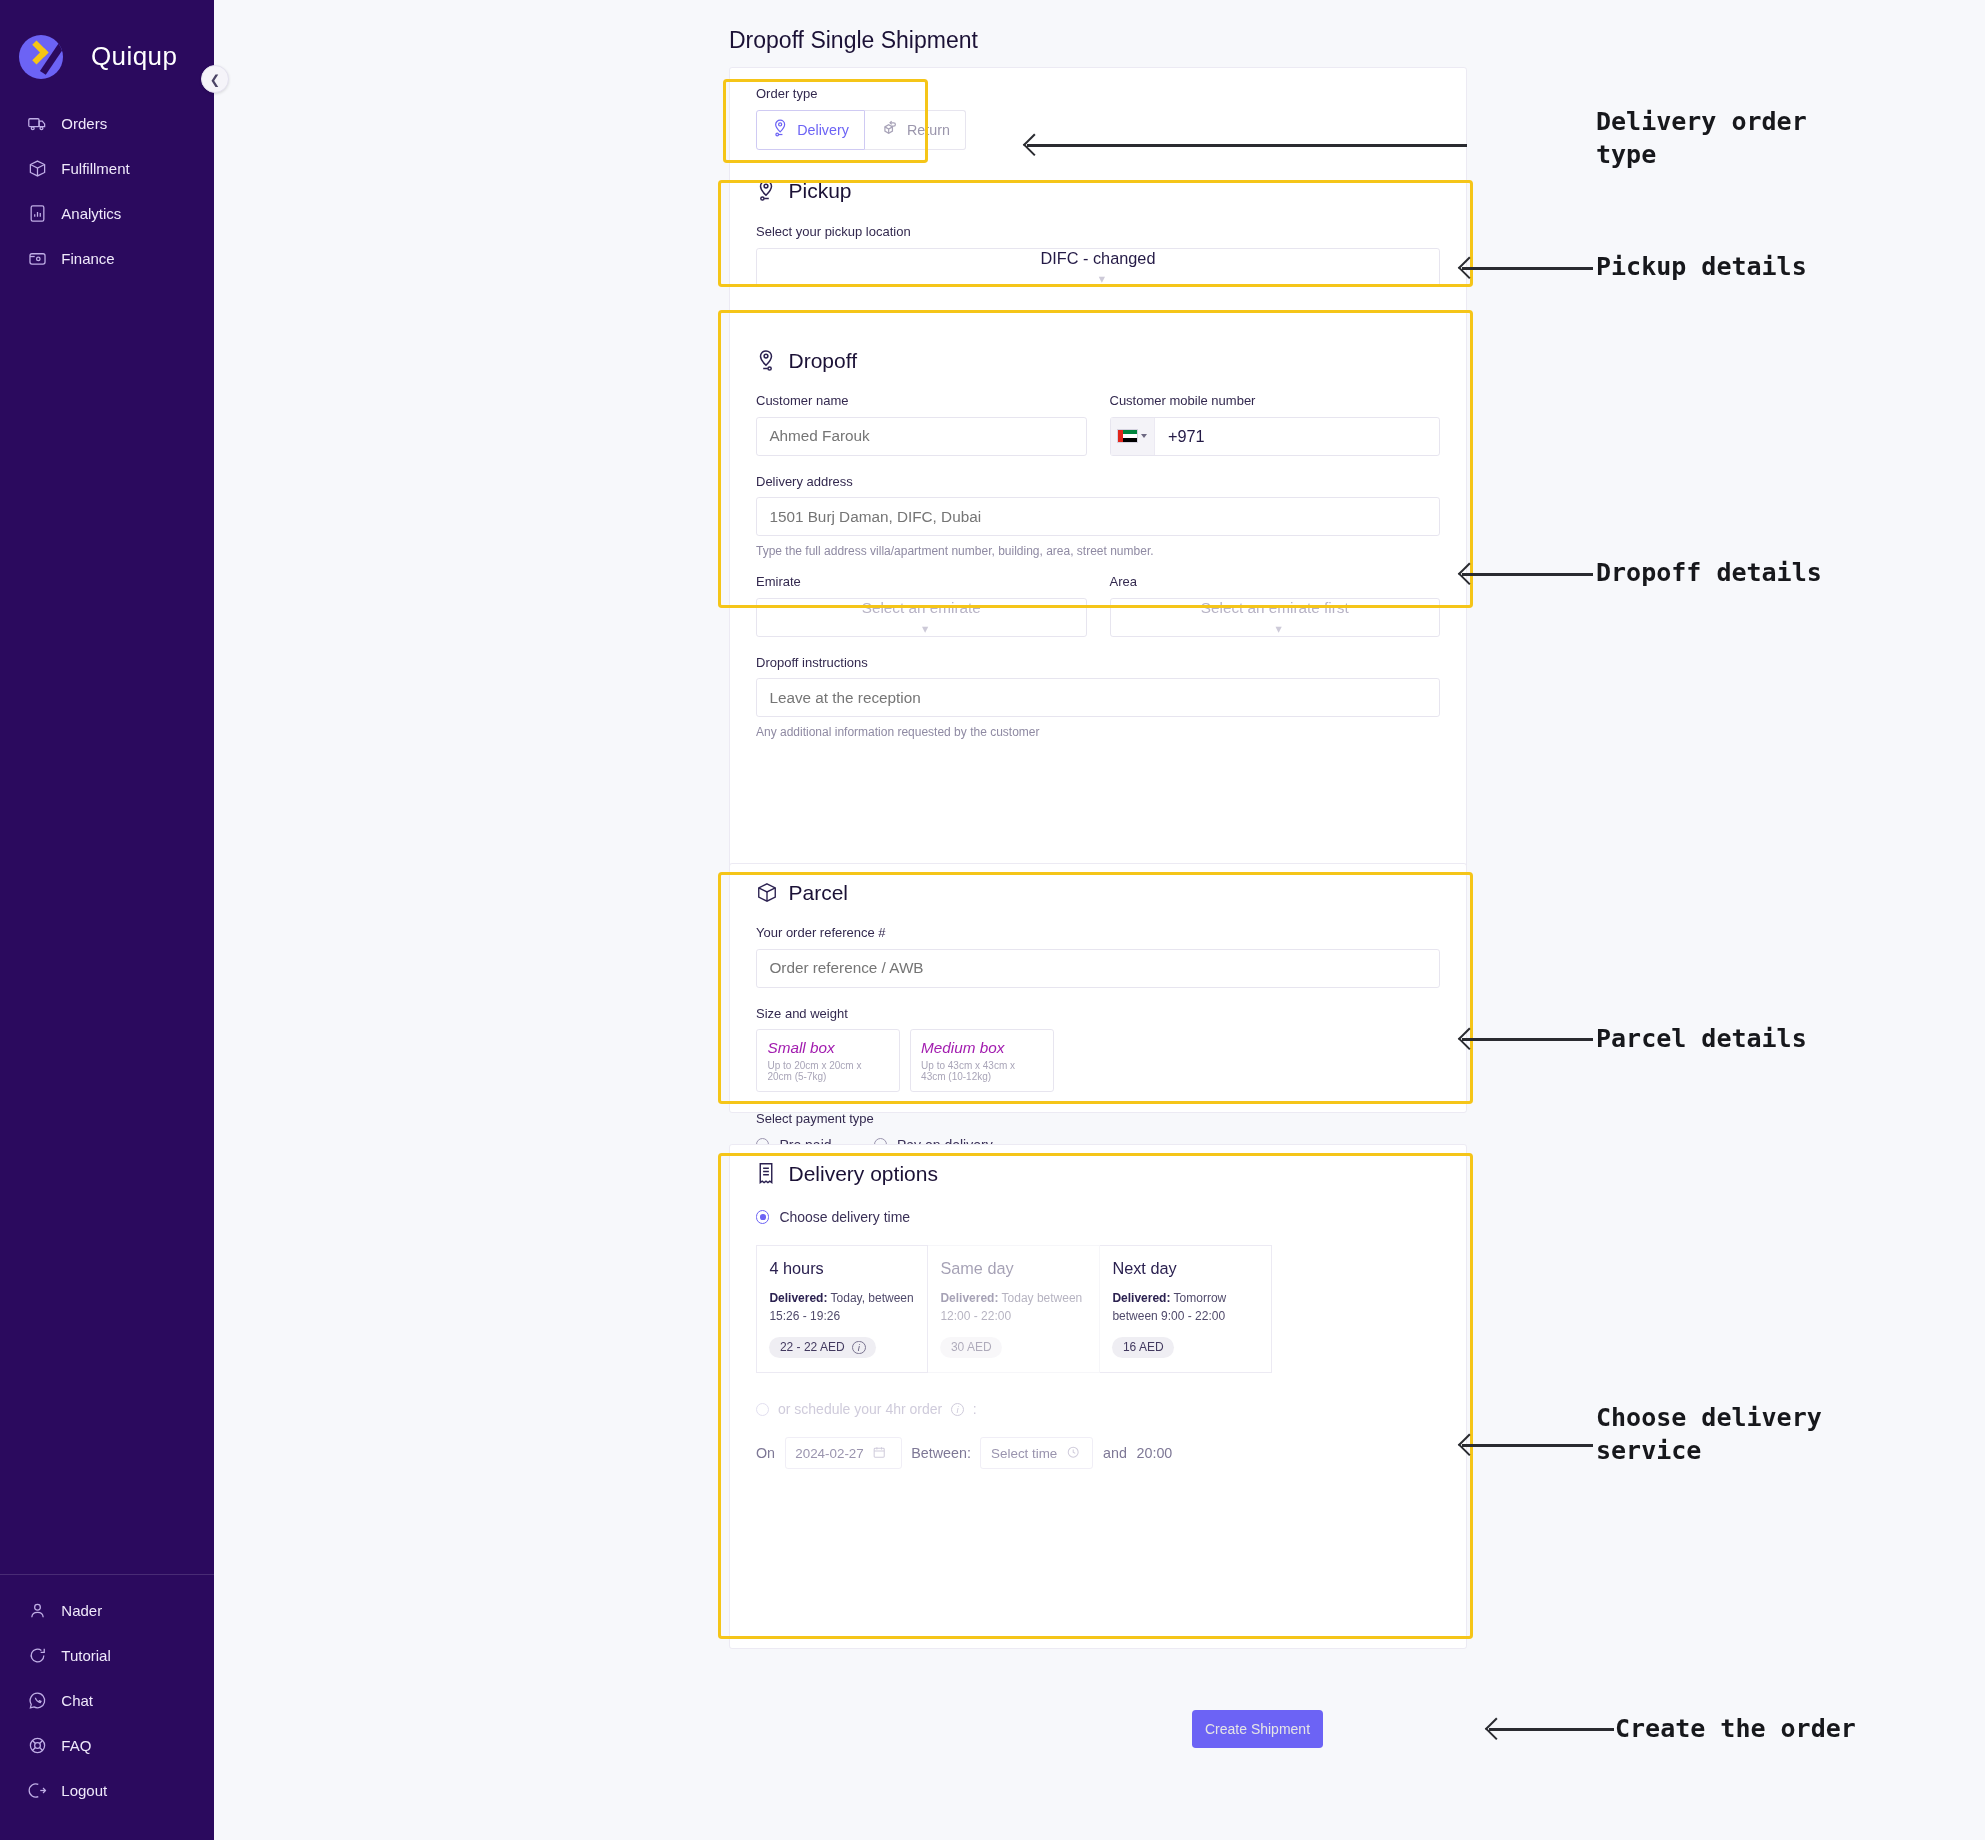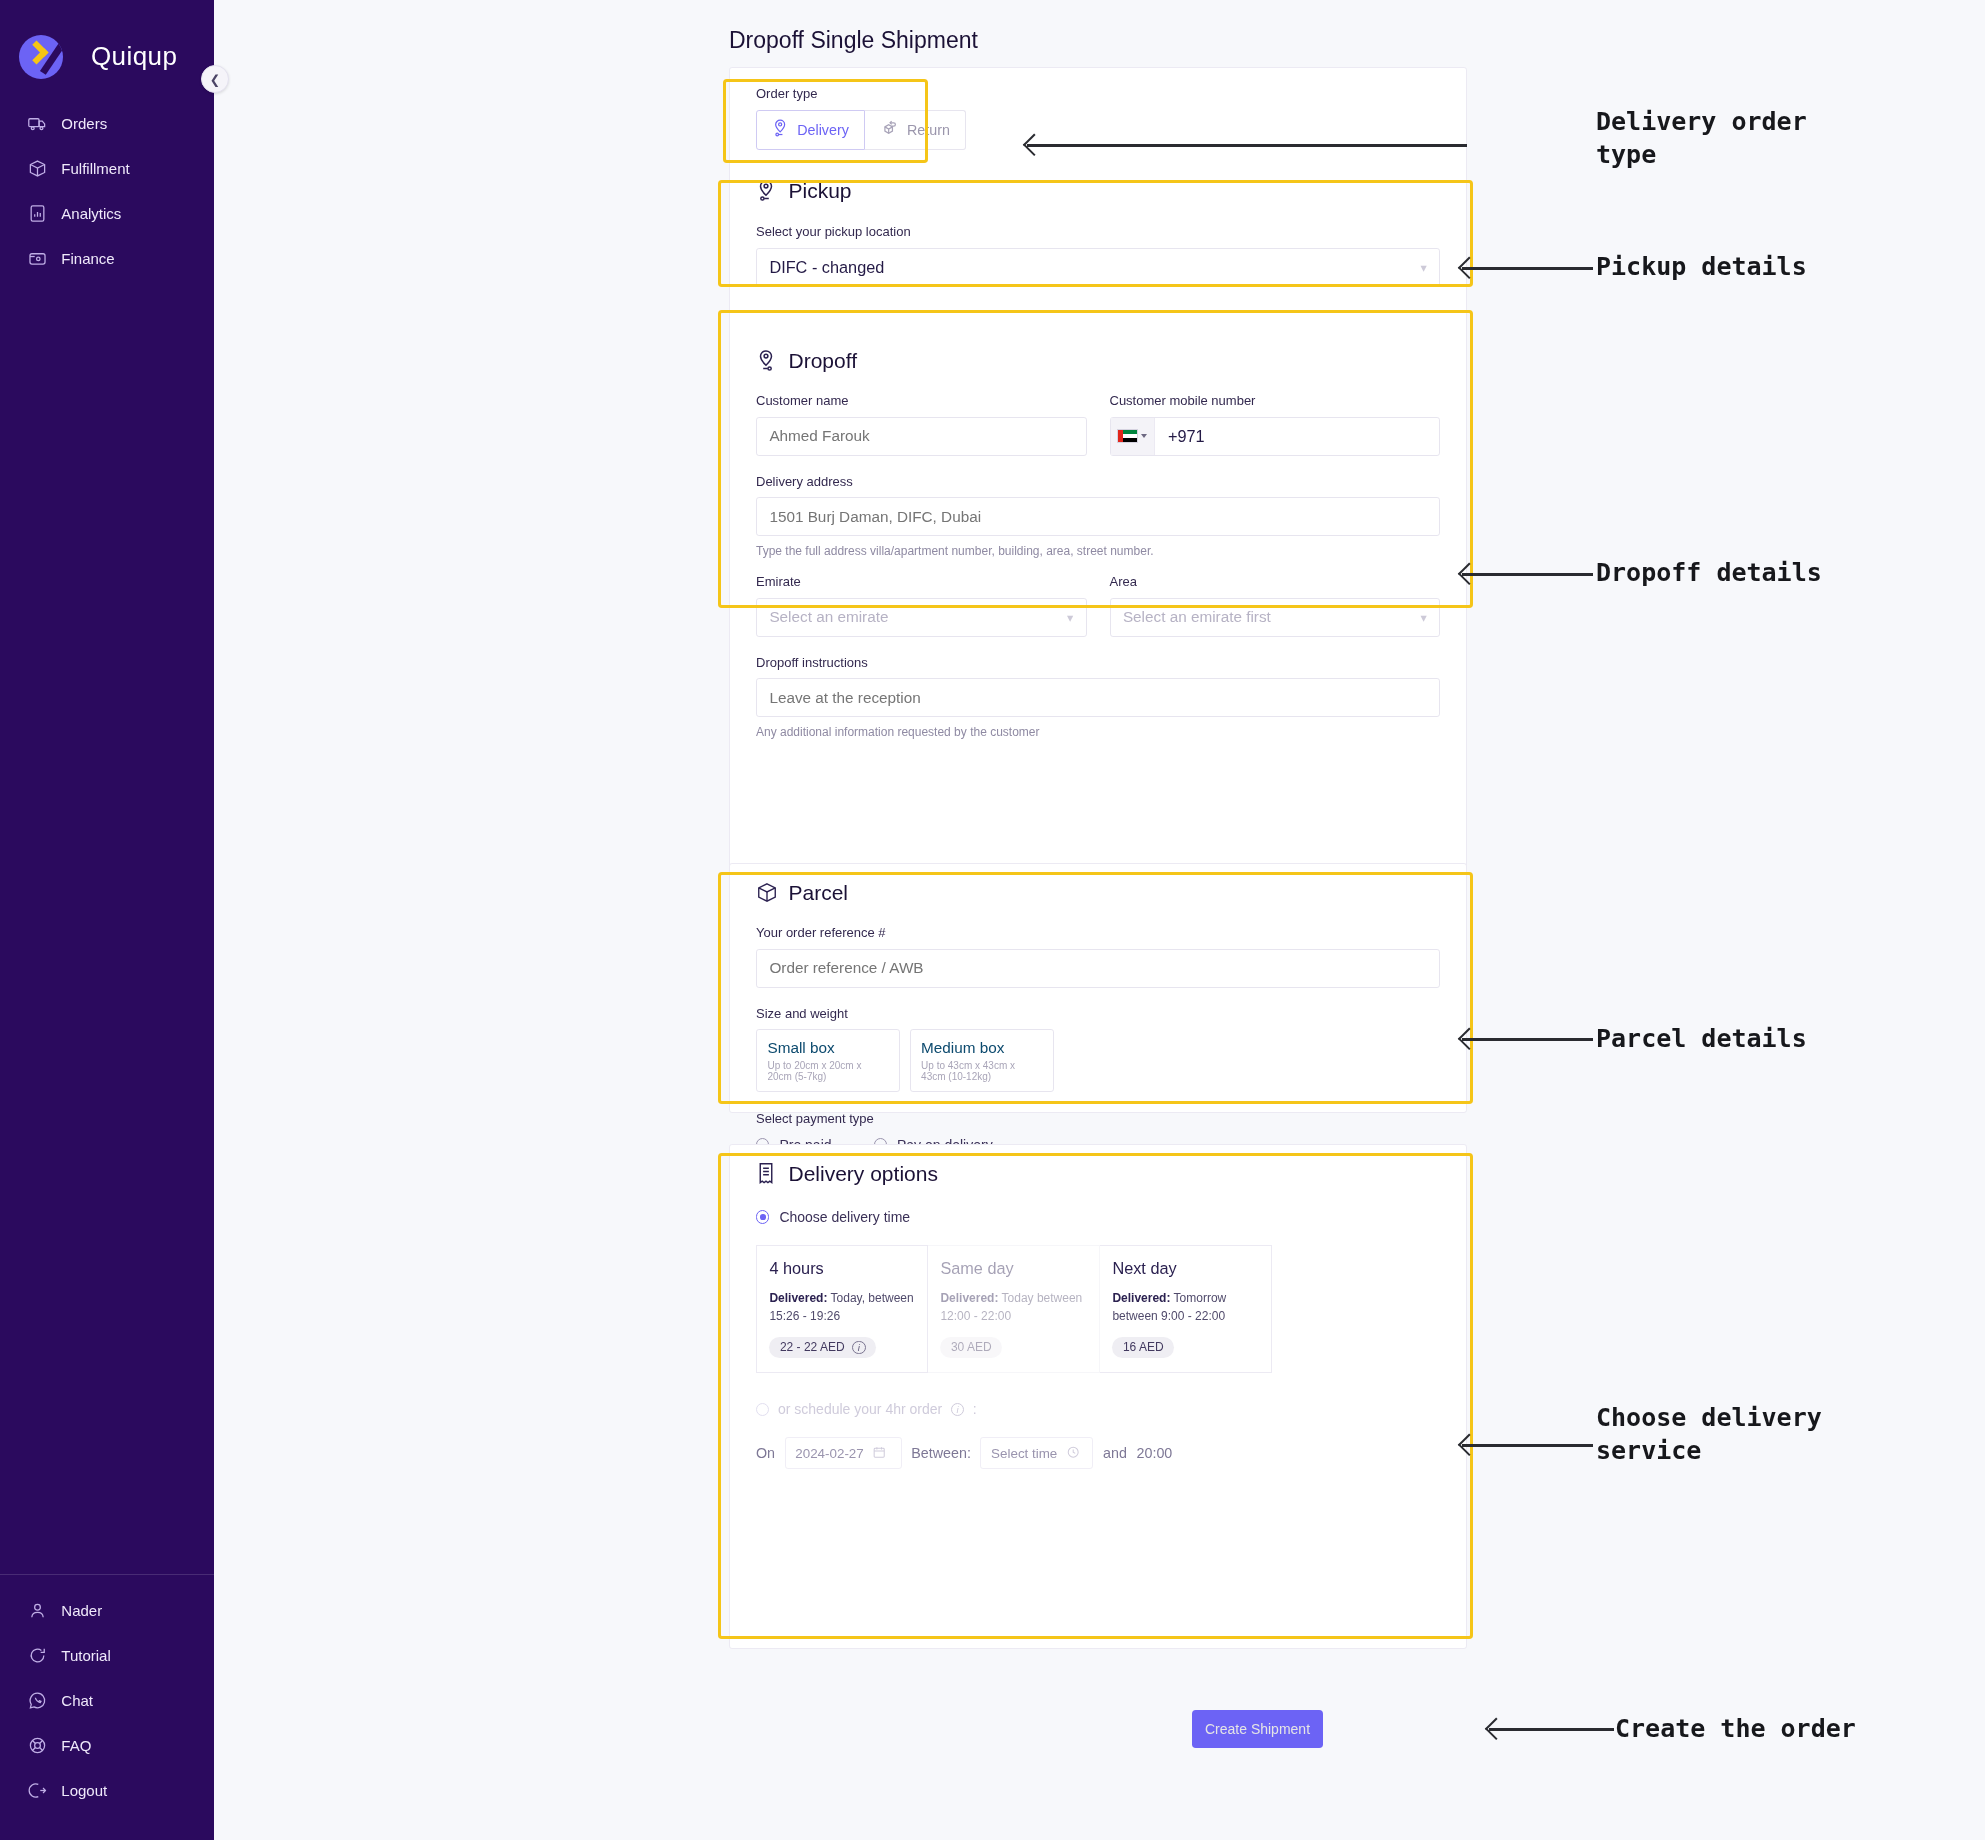--- a/index.html
+++ b/index.html
@@ -92,21 +92,21 @@
 
   .fld-label { color: #33294f; font-size: 13px; margin-bottom: 8.6px; }
   .fld-help  { color: #8f8aa3; font-size: 12px; margin-top: 7.6px; }
 
   .inp {
     height: 39px; border: 1px solid #e7e5ef; border-radius: 2.9px;
     background: #fff; display: flex; align-items: center;
     padding: 0 12.4px; font-size: 15.3px; color: #b6b2c4; width: 100%;
   }
   .inp.filled { color: #241a46; font-size: 16.3px; }
-  .sel { justify-content: space-between; }
+  .sel { justify-content: space-between; flex-direction: column; }
   .chev-d { color: #cdcad8; font-size: 12.4px; margin-left: 7.6px; }
 
   .row2 { display: flex; gap: 23px; }
   .row2 > div { flex: 1 1 0; min-width: 0; }
 
   
   .seg { display: flex; }
   .seg-btn {
     display: flex; align-items: center; gap: 8.6px;
     height: 40px; padding: 0 15.3px; font-size: 14.3px;
@@ -128,21 +128,21 @@
   .flag .b { top: 66.66%; background: #000; }
   .flag .r { position: absolute; left: 0; top: 0; bottom: 0; width: 4.8px; background: #e1251b; }
   .caret-s { width: 0; height: 0; border-left: 3.8px solid transparent;
     border-right: 3.8px solid transparent; border-top: 4.8px solid #6d6882; }
   .phone-val { padding-left: 13.4px; font-size: 16.3px; color: #241a46; }
 
   
   .sizes { display: flex; gap: 9.6px; }
   .size-box { width: 144px; border: 1px solid #e7e5ef; border-radius: 2.9px;
     padding: 8.6px 10.5px 9.6px; background: #fff; cursor: pointer; }
-  .size-t { font-size: 15.3px; color: #0c4a6e; }
+  .size-t { font-size: 15.3px; color: #a21caf; font-style: italic; }
   .size-s { font-size: 10px; color: #a9a5b8; margin-top: 2.9px; }
 
   
   .radios { display: flex; gap: 42px; align-items: center; }
   .radio { display: flex; align-items: center; gap: 10px; font-size: 14px;
     color: #3a3057; cursor: pointer; }
   .rdot { width: 13.4px; height: 13.4px; border-radius: 50%; border: 1.4px solid #9a94ae; flex: none; }
   .rdot.on { border-color: #6c63f5; position: relative; }
   .rdot.on::after { content:""; position: absolute; left: 2.9px; top: 2.9px;
     width: 5.7px; height: 5.7px; border-radius: 50%; background: #6c63f5; }

